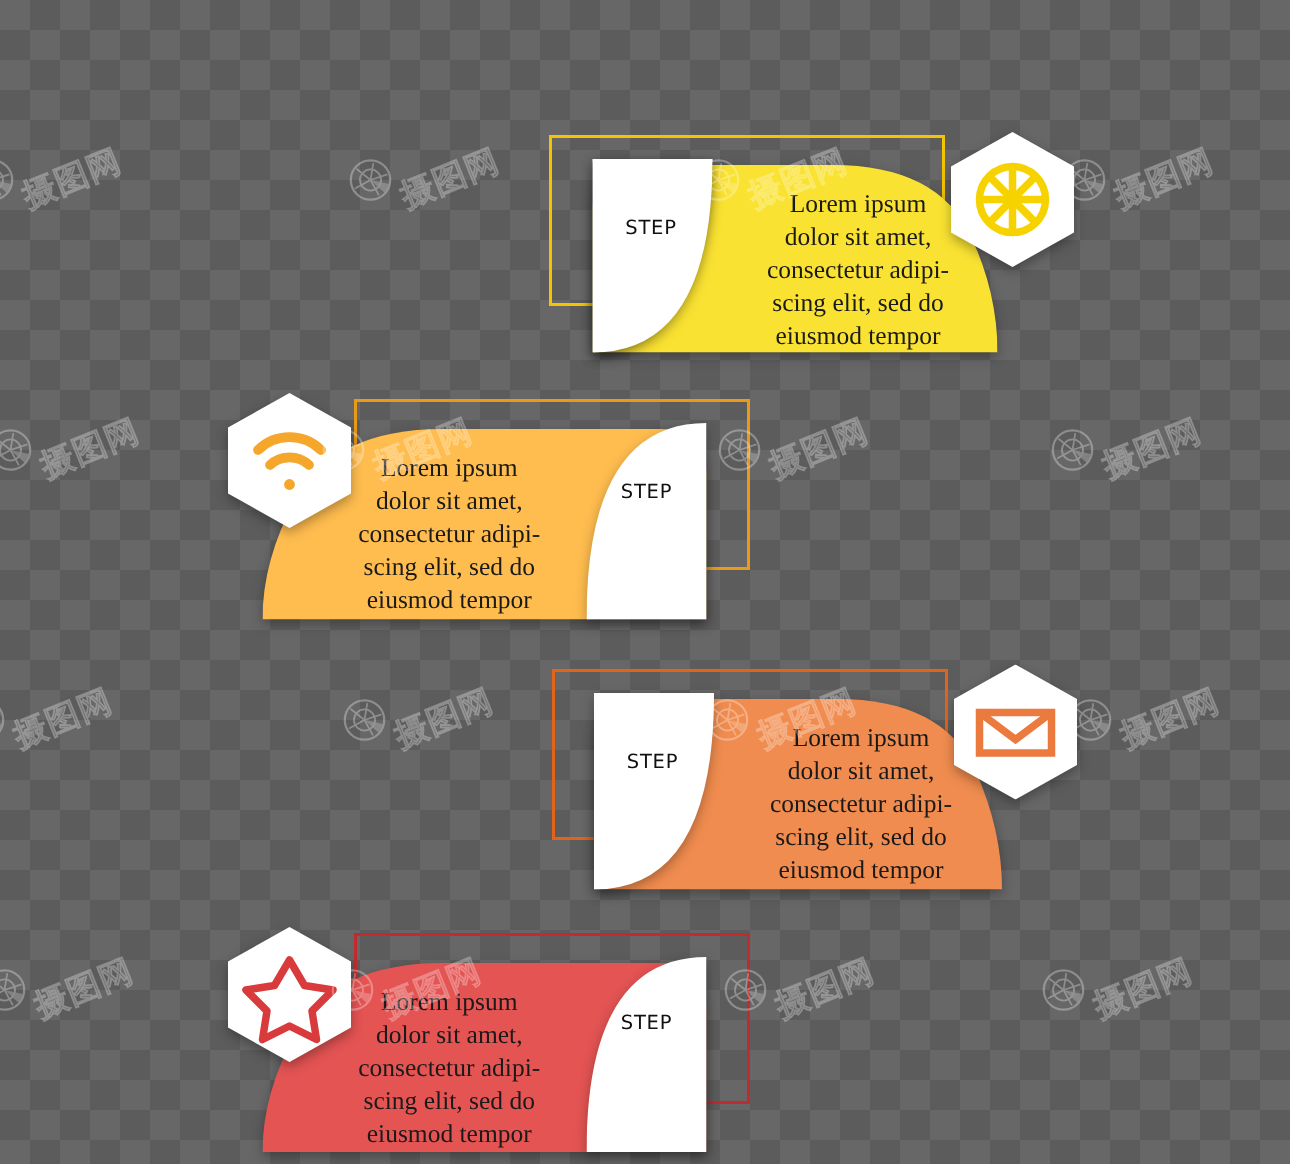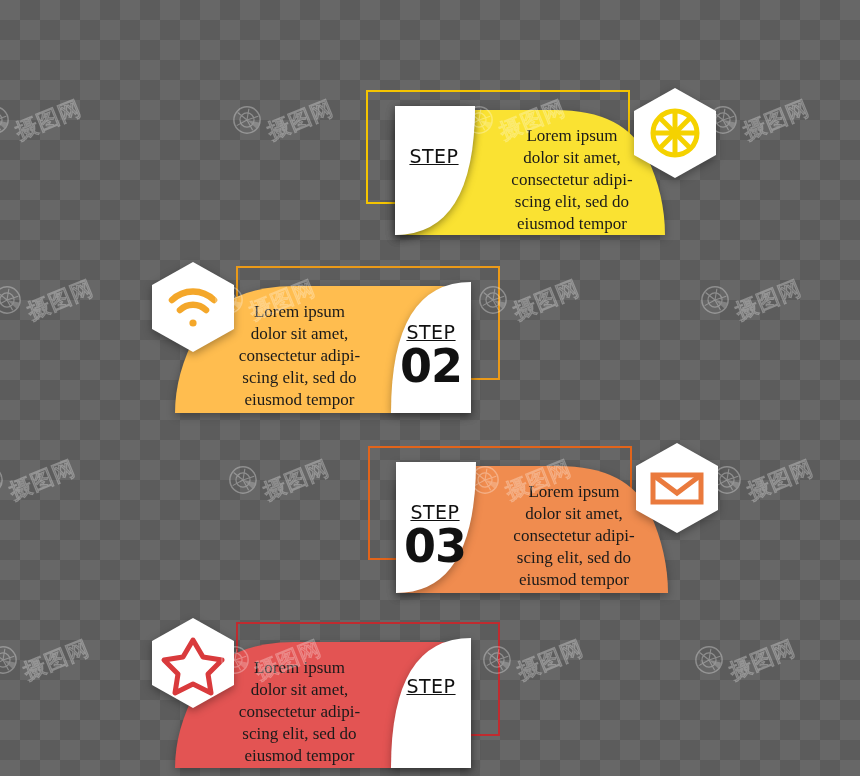--- a/index.html
+++ b/index.html
@@ -85,24 +85,23 @@
   }
   .step-label {
     position: absolute;
     z-index: 5;
     text-align: center;
     color: #111111;
   }
   .step-label .word {
     display: block;
     font-family: "DejaVu Sans", sans-serif;
-    font-size: 19px;
+    font-size: 13px;
     letter-spacing: 0.5px;
     line-height: 1.1;
-    text-decoration: underline;
   }
   .step-label .num {
     display: block;
     font-family: "DejaVu Sans", sans-serif;
     font-size: 46px;
     font-weight: bold;
     line-height: 1.0;
     letter-spacing: -1px;
   }
 
@@ -177,21 +176,20 @@
     </div>
 
     <div class="panel-shape" style="left:391px; top:282px; z-index:3;">
       <svg width="80" height="131" viewBox="0 0 80 131">
         <path d="M80,0 L80,131 L0,131 Q0,0 80,0 Z" fill="#ffffff"></path>
       </svg>
     </div>
 
     <div class="step-label" style="left:392px; top:322px; width:78px;">
       <span class="word">STEP</span>
-      <span class="num">02</span>
     </div>
 
     <div class="body-text" style="left:212px; top:301px; width:175px;">Lorem ipsum
 dolor sit amet,
 consectetur adipi-
 scing elit, sed do
 eiusmod tempor</div>
 
     <div class="hexbadge" style="left:152px; top:262px;">
       <svg width="82" height="90" viewBox="0 0 82 90">
@@ -216,21 +214,20 @@
     </div>
 
     <div class="panel-shape" style="left:396px; top:462px; z-index:3;">
       <svg width="80" height="131" viewBox="0 0 80 131">
         <path d="M0,0 L80,0 Q80,131 0,131 Z" fill="#ffffff"></path>
       </svg>
     </div>
 
     <div class="step-label" style="left:396px; top:502px; width:78px;">
         <span class="word">STEP</span>
-        <span class="num">03</span>
     </div>
 
     <div class="body-text" style="left:488px; top:481px; width:172px;">Lorem ipsum
 dolor sit amet,
 consectetur adipi-
 scing elit, sed do
 eiusmod tempor</div>
 
     <div class="hexbadge" style="left:636px; top:443px;">
       <svg width="82" height="90" viewBox="0 0 82 90">

